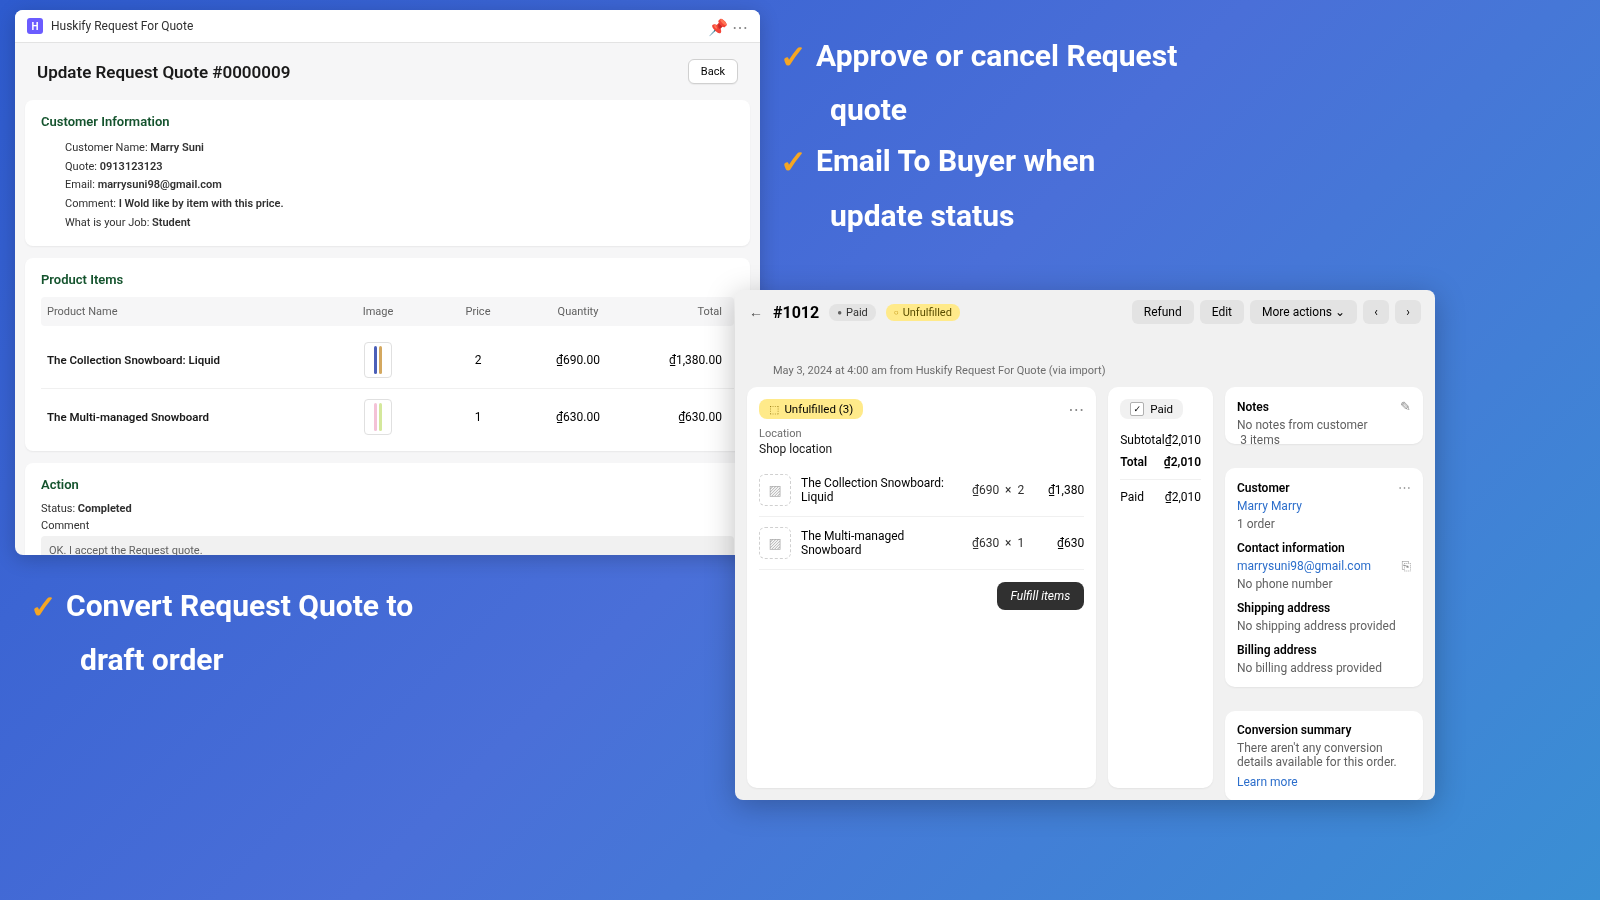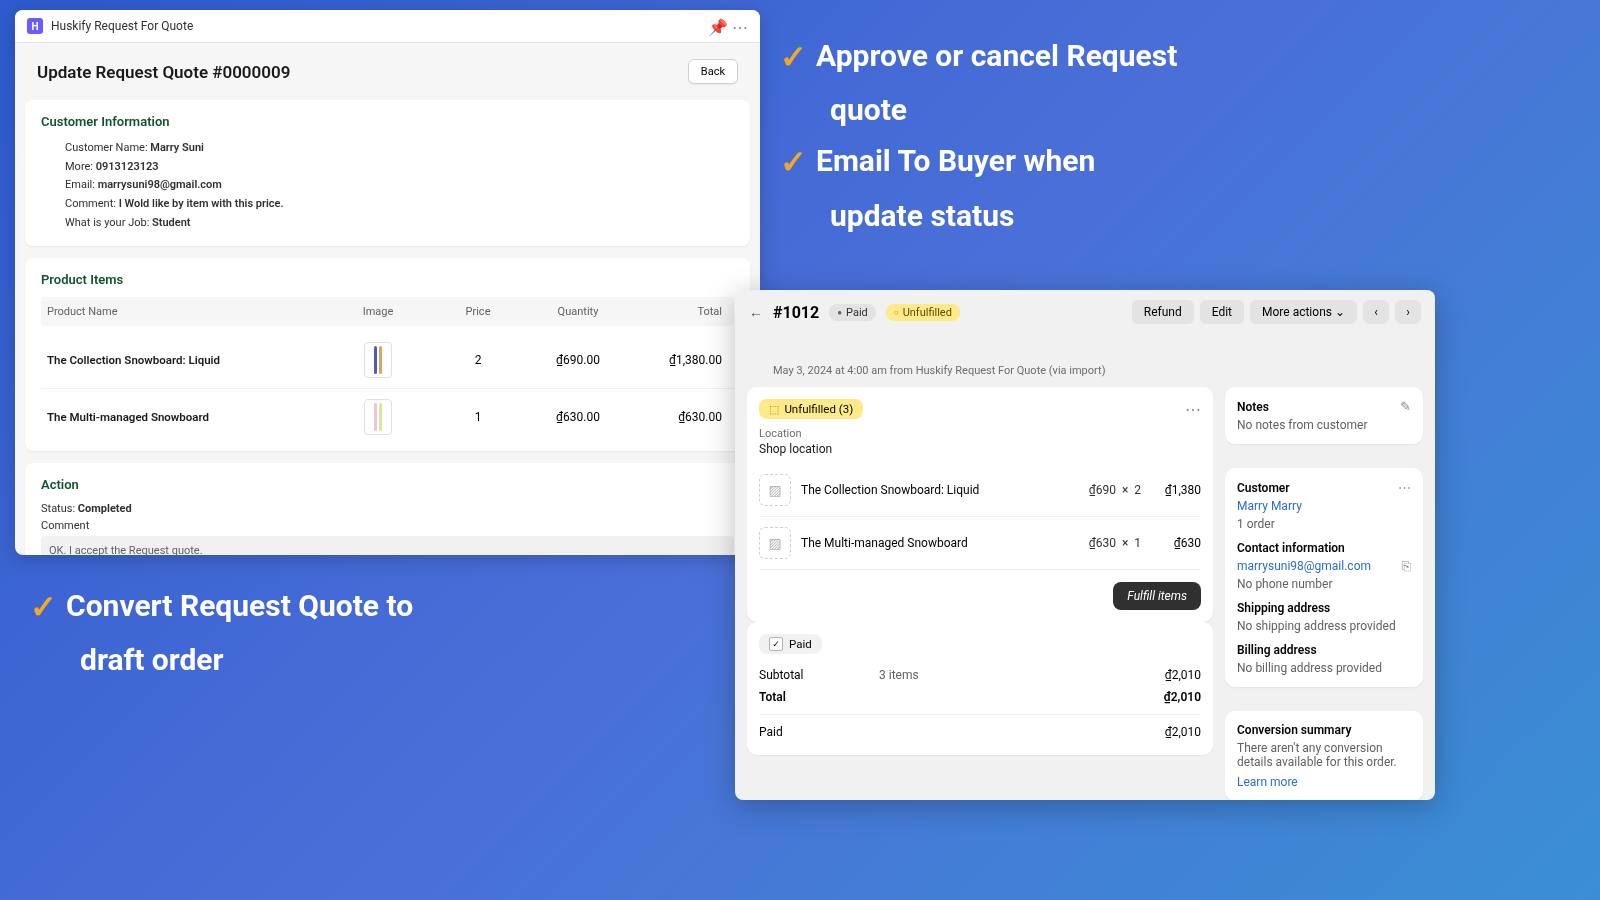--- a/index.html
+++ b/index.html
@@ -50,21 +50,21 @@
 .badge { display: inline-flex; align-items: center; gap: 4px; padding: 2px 8px; border-radius: 8px; font-size: 11px; }
 .badge-paid { background: #e3e3e3; color: #303030; }
 .badge-paid::before { content: "●"; color: #616161; font-size: 8px; }
 .badge-unf { background: #ffea8a; color: #594d00; }
 .badge-unf::before { content: "○"; color: #b98900; font-size: 8px; }
 .order-actions { display: flex; gap: 6px; align-items: center; }
 .pill { background: #e3e3e3; border: none; border-radius: 6px; padding: 5px 12px; font-size: 12px; cursor: pointer; }
 .pill-nav { width: 26px; padding: 5px 0; text-align: center; }
 .order-sub { font-size: 11px; color: #6d6d6d; padding: 0 14px 10px 38px; margin-top: 36px; }
 .order-body { flex: 1; display: flex; gap: 12px; padding: 0 12px 12px; overflow: auto; }
-.order-main { flex: 1; display: flex; flex-direction: column; gap: 0; }
+.order-main { flex: 1; display: flex; flex-direction: row; gap: 12px; justify-content: space-between; }
 .order-side { width: 198px; display: flex; flex-direction: column; gap: 24px; }
 .ocard { background: #fff; border-radius: 10px; padding: 12px; box-shadow: 0 1px 2px rgba(0,0,0,.06); font-size: 12px; }
 .ocard-head { display: flex; justify-content: space-between; align-items: center; margin-bottom: 8px; }
 .unf-badge { background: #ffea8a; border-radius: 8px; padding: 3px 10px; font-size: 11.5px; display: inline-flex; align-items: center; gap: 5px; }
 .box-icon::before { content: "⬚"; font-size: 11px; color: #8a6d00; }
 .kebab { color: #8a8a8a; font-size: 16px; cursor: pointer; }
 .loc-label { font-size: 11px; color: #6d6d6d; margin: 8px 0 2px; }
 .loc-val { font-size: 12px; color: #1a1a1a; margin-bottom: 8px; }
 .line-item { display: flex; align-items: center; gap: 10px; padding: 10px 0; border-bottom: 1px solid #f0f0f0; }
 .li-thumb { width: 32px; height: 32px; border: 1px dashed #d0d0d0; border-radius: 6px; display: flex; align-items: center; justify-content: center; color: #b0b0b0; font-size: 14px; }
@@ -101,21 +101,21 @@
     <span class="more-icon">⋯</span>
   </div>
   <div class="page-title-bar">
     <div class="page-title">Update Request Quote #0000009</div>
     <button class="btn-back">Back</button>
   </div>
 
   <div class="card">
     <div class="card-title">Customer Information</div>
     <div class="info-row"><span>Customer Name:</span> <b>Marry Suni</b></div>
-    <div class="info-row"><span>More:</span> <b>0913123123</b></div>
+    <div class="info-row"><span>Quote:</span> <b>0913123123</b></div>
     <div class="info-row"><span>Email:</span> <b>marrysuni98@gmail.com</b></div>
     <div class="info-row"><span>Comment:</span> <b>I Wold like by item with this price.</b></div>
     <div class="info-row"><span>What is your Job:</span> <b>Student</b></div>
   </div>
 
   <div class="card" style="padding-bottom:6px;">
     <div class="card-title">Product Items</div>
     <div class="table-header">
       <div class="col-name">Product Name</div>
       <div class="col-image">Image</div>

